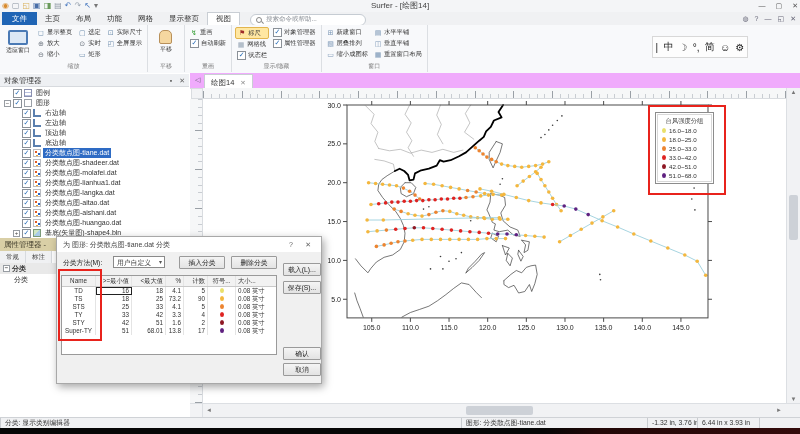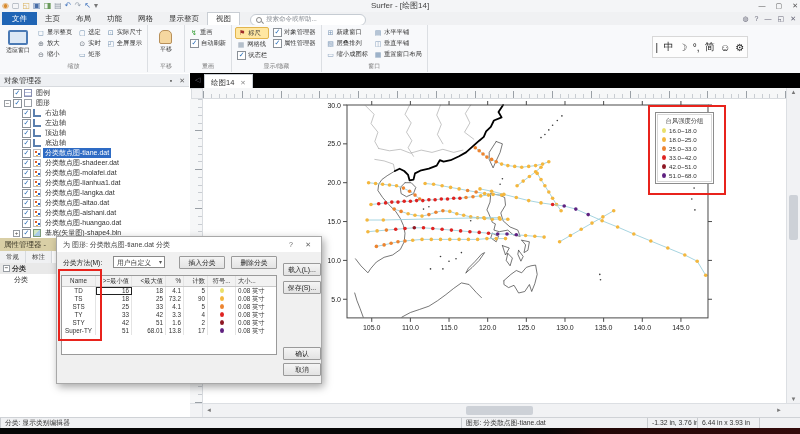--- a/index.html
+++ b/index.html
@@ -70,21 +70,21 @@
   #pm-header{position:absolute;left:0;top:165px;width:189px;height:13px;background:#d9cfa6;
              font-size:7.5px;line-height:13px;padding-left:4px;box-sizing:border-box;color:#3c3828;}
   #pm-tabs{position:absolute;left:0;top:178px;width:189px;height:12px;background:#f0f1f3;border-bottom:1px solid #d7dade;display:flex;}
   .pmtab{font-size:6.5px;line-height:11px;padding:0 6px;border-right:1px solid #d7dade;color:#444;}
   .pmtab.on{background:#fff;}
   #pm-body{position:absolute;left:0;top:190px;width:189px;height:154px;background:#fff;}
   .pmrow{height:11px;line-height:11px;font-size:7px;display:flex;align-items:center;padding-left:3px;}
   .pmrow.grp{background:#e9e9e9;font-weight:bold;}
   
   #canvas{position:absolute;left:190px;top:73px;width:610px;height:344px;background:#fff;}
-  #doc-tabbar{position:absolute;left:0;top:0;width:610px;height:15px;background:#000000;border-bottom:1px solid #d7dade;}
+  #doc-tabbar{position:absolute;left:0;top:0;width:610px;height:15px;background:#f0abfc;border-bottom:1px solid #d7dade;}
   #tab-nav{position:absolute;left:5px;top:3px;font-size:7px;color:#667;}
   #doc-tab{position:absolute;left:14px;top:1px;height:14px;background:#fff;border:1px solid #c9ced4;border-bottom:none;
            font-size:7.5px;line-height:13px;padding:0 6px;display:flex;gap:6px;align-items:center;}
   #doc-tab .x{font-size:6.5px;color:#888;}
   #ruler-corner{position:absolute;left:1px;top:15px;width:12px;height:11px;background:#f2f3f5;border:1px solid #d9dce0;box-sizing:border-box;}
   #hruler{position:absolute;left:13px;top:15px;width:583px;height:11px;background-color:#f6f7f8;
      background-image:repeating-linear-gradient(90deg,#9aa0a6 0 1px,transparent 1px 38.8px),
                       repeating-linear-gradient(90deg,#c9cdd2 0 1px,transparent 1px 7.76px);
      background-size:100% 7px,100% 4px;background-position:left bottom,left bottom;background-repeat:no-repeat;
      border-bottom:1px solid #d9dce0;box-sizing:border-box;}

